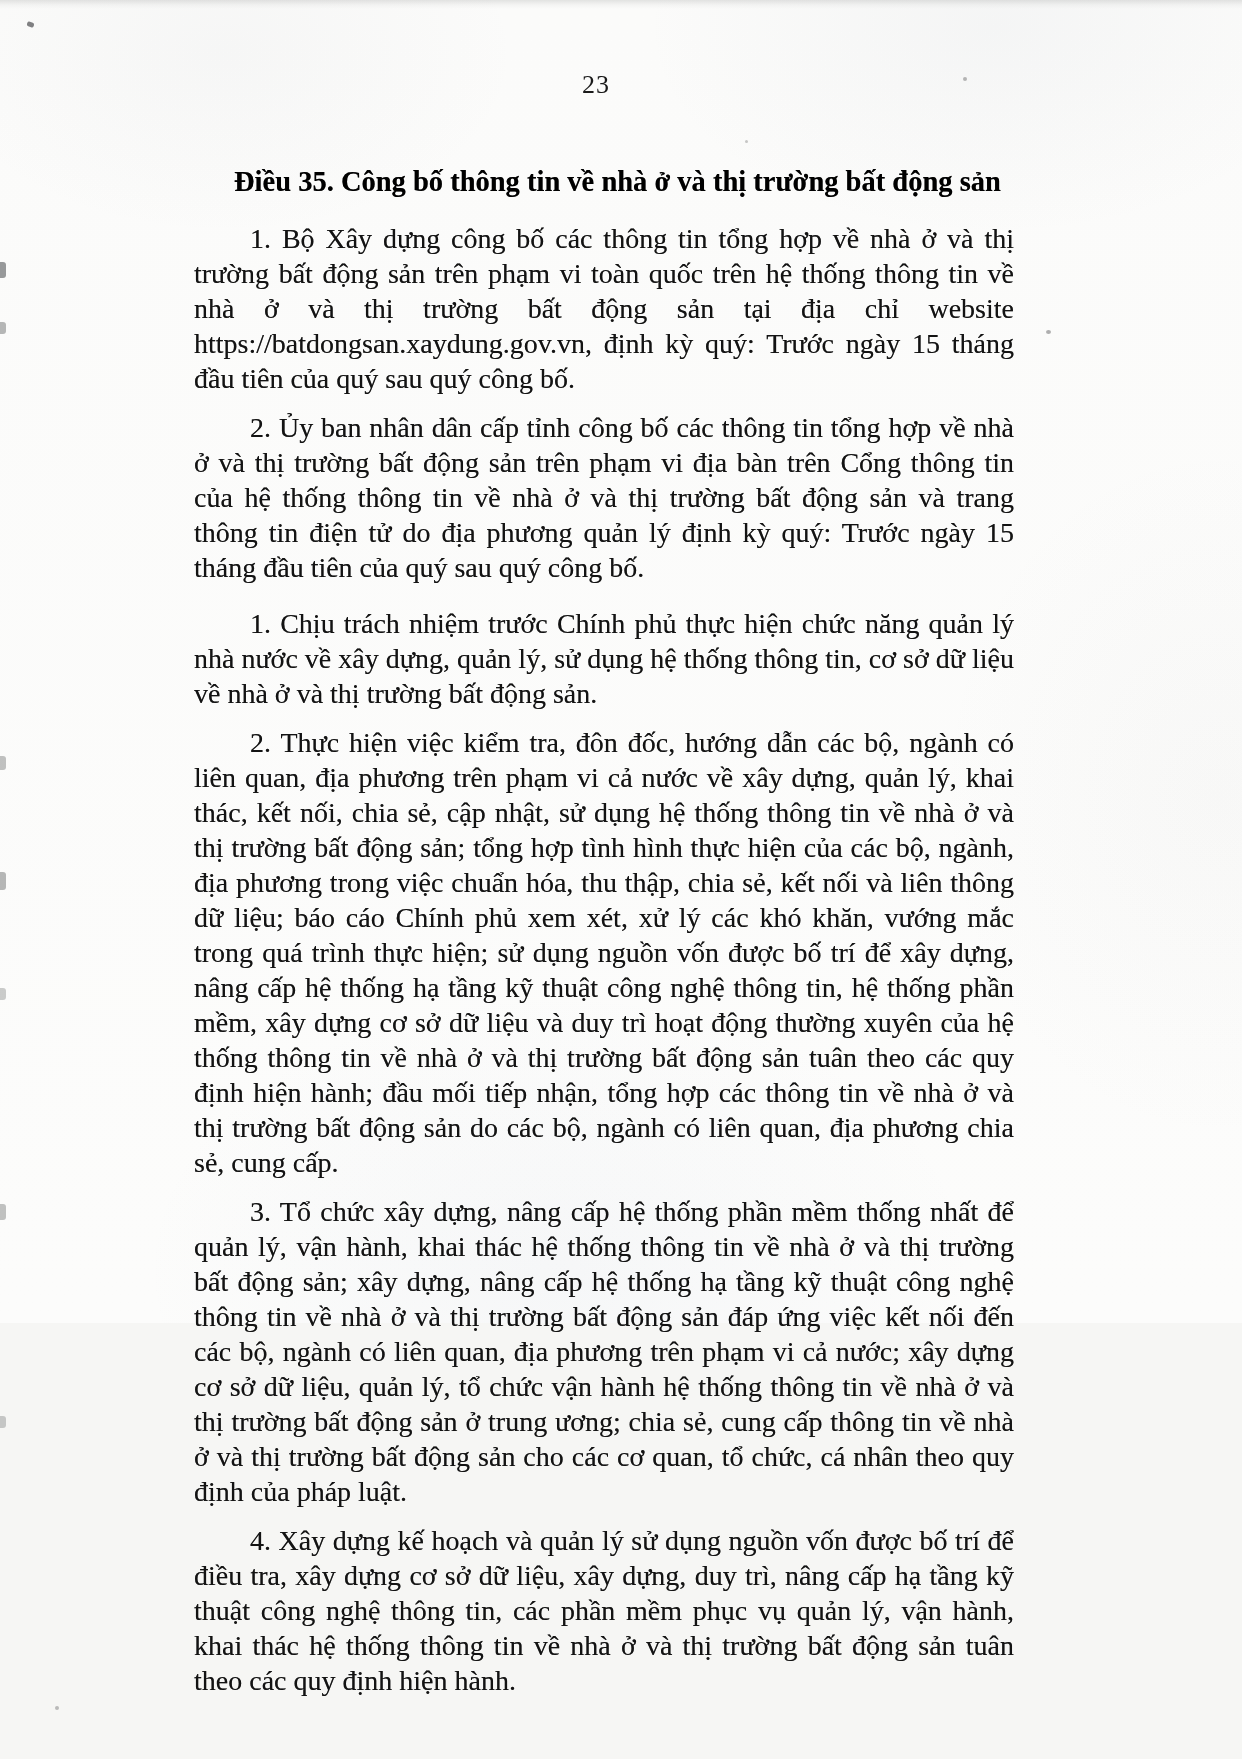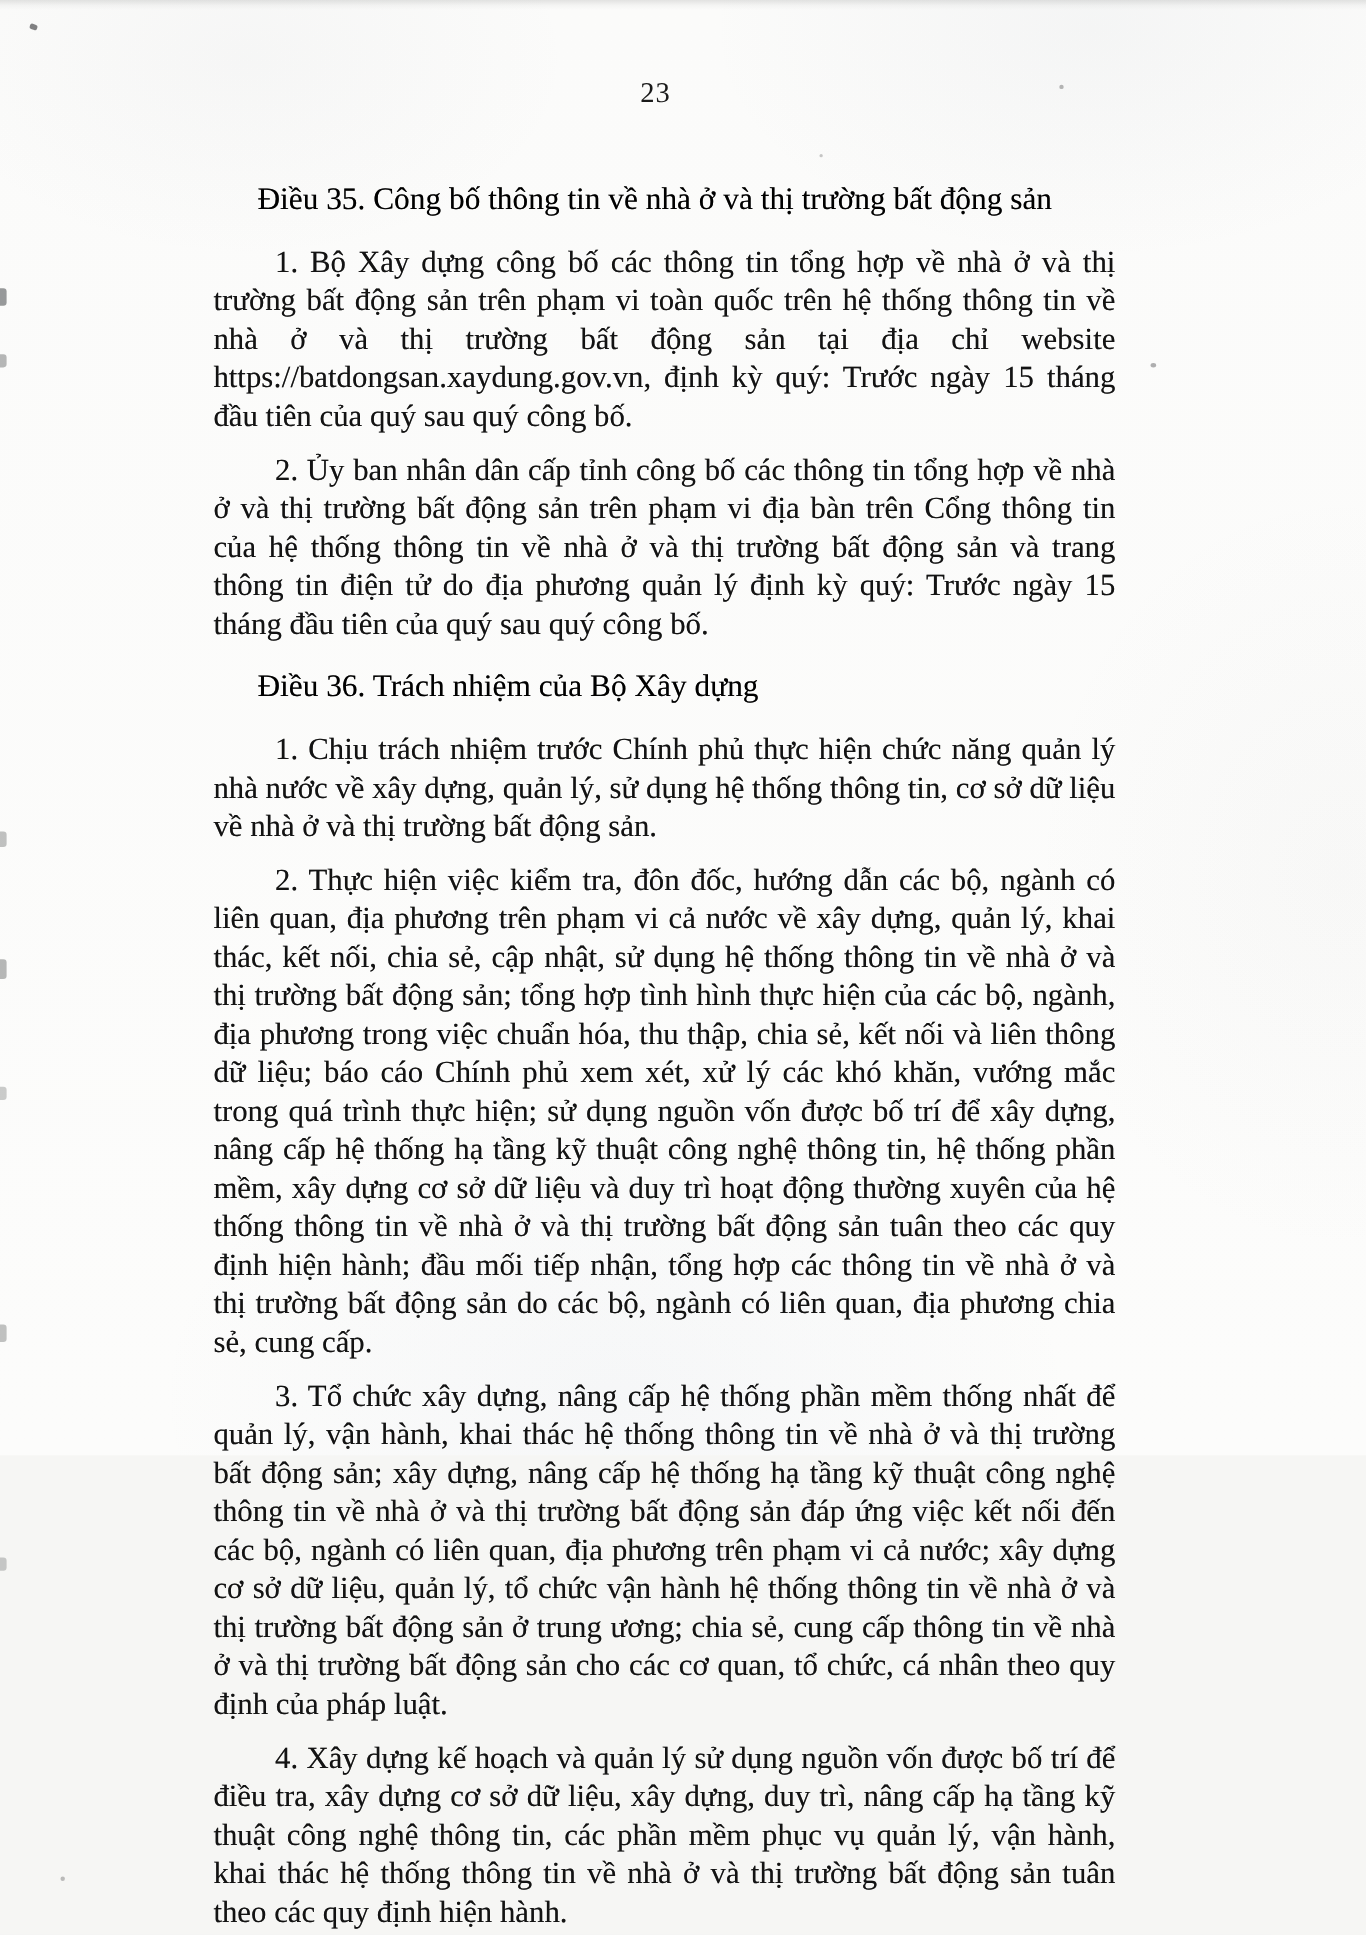--- a/index.html
+++ b/index.html
@@ -40,21 +40,21 @@
     letter-spacing: 1px;
     color: #1a1a1a;
   }
   .doc-text {
     font-size: 28px;
     line-height: 35px;
     text-align: justify;
     text-shadow: 0 0 0.6px rgba(20,20,20,0.55);
   }
   .article-heading {
-    font-weight: normal;
+    font-weight: bold;
     font-size: 28.5px;
     line-height: 36px;
     margin: 0;
     padding-left: 56px;
     text-align: left;
     color: #000;
   }
   .heading-35 { margin-top: 64px; }
   .heading-36 { margin-top: 22px; }
   .clause {
@@ -114,21 +114,20 @@
 
     <h3 class="article-heading heading-35 doc-text">Điều 35. Công bố thông tin về nhà ở và thị trường bất động sản</h3>
 
     <p class="doc-text clause first">1. Bộ Xây dựng công bố các thông tin tổng hợp về nhà ở và thị trường bất động sản trên phạm vi toàn quốc trên hệ thống thông tin về nhà ở và thị trường bất động sản tại địa chỉ website https://batdongsan.xaydung.gov.vn, định kỳ quý: Trước ngày 15 tháng đầu tiên của quý sau quý công bố.</p>
 
     <p class="doc-text clause">2. Ủy ban nhân dân cấp tỉnh công bố các thông tin tổng hợp về nhà ở và thị trường bất động sản trên phạm vi địa bàn trên Cổng thông tin của hệ thống thông tin về nhà ở và thị trường bất động sản và trang thông tin điện tử do địa phương quản lý định kỳ quý: Trước ngày 15 tháng đầu tiên của quý sau quý công bố.</p>
 
     <div class="chapter">
     </div>
 
-    <h3 class="article-heading heading-36 doc-text">Điều 36. Trách nhiệm của Bộ Xây dựng</h3>
 
     <p class="doc-text clause first">1. Chịu trách nhiệm trước Chính phủ thực hiện chức năng quản lý nhà nước về xây dựng, quản lý, sử dụng hệ thống thông tin, cơ sở dữ liệu về nhà ở và thị trường bất động sản.</p>
 
     <p class="doc-text clause">2. Thực hiện việc kiểm tra, đôn đốc, hướng dẫn các bộ, ngành có liên quan, địa phương trên phạm vi cả nước về xây dựng, quản lý, khai thác, kết nối, chia sẻ, cập nhật, sử dụng hệ thống thông tin về nhà ở và thị trường bất động sản; tổng hợp tình hình thực hiện của các bộ, ngành, địa phương trong việc chuẩn hóa, thu thập, chia sẻ, kết nối và liên thông dữ liệu; báo cáo Chính phủ xem xét, xử lý các khó khăn, vướng mắc trong quá trình thực hiện; sử dụng nguồn vốn được bố trí để xây dựng, nâng cấp hệ thống hạ tầng kỹ thuật công nghệ thông tin, hệ thống phần mềm, xây dựng cơ sở dữ liệu và duy trì hoạt động thường xuyên của hệ thống thông tin về nhà ở và thị trường bất động sản tuân theo các quy định hiện hành; đầu mối tiếp nhận, tổng hợp các thông tin về nhà ở và thị trường bất động sản do các bộ, ngành có liên quan, địa phương chia sẻ, cung cấp.</p>
 
     <p class="doc-text clause">3. Tổ chức xây dựng, nâng cấp hệ thống phần mềm thống nhất để quản lý, vận hành, khai thác hệ thống thông tin về nhà ở và thị trường bất động sản; xây dựng, nâng cấp hệ thống hạ tầng kỹ thuật công nghệ thông tin về nhà ở và thị trường bất động sản đáp ứng việc kết nối đến các bộ, ngành có liên quan, địa phương trên phạm vi cả nước; xây dựng cơ sở dữ liệu, quản lý, tổ chức vận hành hệ thống thông tin về nhà ở và thị trường bất động sản ở trung ương; chia sẻ, cung cấp thông tin về nhà ở và thị trường bất động sản cho các cơ quan, tổ chức, cá nhân theo quy định của pháp luật.</p>
 
     <p class="doc-text clause">4. Xây dựng kế hoạch và quản lý sử dụng nguồn vốn được bố trí để điều tra, xây dựng cơ sở dữ liệu, xây dựng, duy trì, nâng cấp hạ tầng kỹ thuật công nghệ thông tin, các phần mềm phục vụ quản lý, vận hành, khai thác hệ thống thông tin về nhà ở và thị trường bất động sản tuân theo các quy định hiện hành.</p>
 
   </div>

